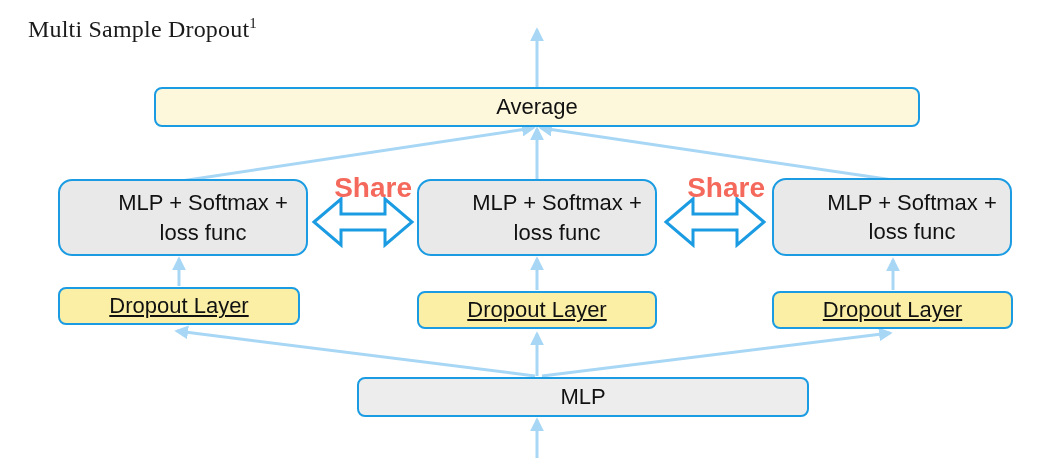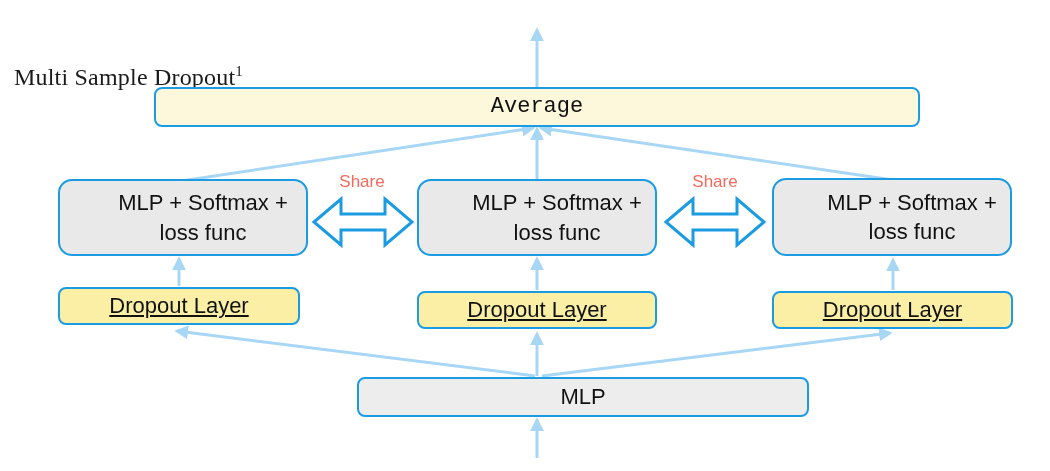--- a/index.html
+++ b/index.html
@@ -16,58 +16,57 @@
   .canvas {
     position: relative;
     width: 1050px;
     height: 471px;
     background: #ffffff;
     font-family: "Liberation Sans", sans-serif;
     overflow: hidden;
   }
   .title {
     position: absolute;
-    left: 14px;
+    left: 28px;
     top: 16px;
     font-family: "Liberation Serif", serif;
     font-size: 24px;
     color: #1a1a1a;
     letter-spacing: 0.2px;
-    margin-top: 48px;
   }
   .title sup { font-size: 15px; line-height: 0; }
   .node {
     position: absolute;
     box-sizing: border-box;
     display: flex;
     align-items: center;
     justify-content: center;
     text-align: center;
     border: 2.5px solid var(--border-blue);
     border-radius: 8px;
     font-size: 22px;
     line-height: 1.32;
     color: var(--text-dark);
   }
-  .n-average { left: 154px; top: 87px;  width: 766px; height: 40px; background: var(--box-cream); font-family: Liberation Mono, monospace; }
+  .n-average { left: 154px; top: 87px;  width: 766px; height: 40px; background: var(--box-cream); }
   .clf       { border-radius: 14px; background: var(--box-gray); white-space: pre-line; padding-left: 40px; }
   .n-clf-left  { left: 58px;  top: 179px; width: 250px; height: 77px; }
   .n-clf-mid   { left: 417px; top: 179px; width: 240px; height: 77px; }
   .n-clf-right { left: 772px; top: 178px; width: 240px; height: 78px; }
   .drop { background: var(--box-yellow); text-decoration: underline; }
   .n-drop-left  { left: 58px;  top: 287px; width: 242px; height: 38px; }
   .n-drop-mid   { left: 417px; top: 291px; width: 240px; height: 38px; }
   .n-drop-right { left: 772px; top: 291px; width: 241px; height: 38px; }
   .n-mlp { left: 317px; top: 377px; width: 452px; height: 40px; background: var(--mlp-gray); margin-left: 40px; }
   .share-label {
     position: absolute;
     width: 100px;
-    text-align: center;
-    font-weight: normal;
-    font-size: 17px;
+    text-align: right;
+    font-weight: bold;
+    font-size: 28px;
     color: var(--share-red);
   }
   .share1 { left: 312px; top: 172px; }
   .share2 { left: 665px; top: 172px; }
   svg.arrows {
     position: absolute;
     left: 0; top: 0;
     width: 1050px; height: 471px;
     pointer-events: none;
   }

